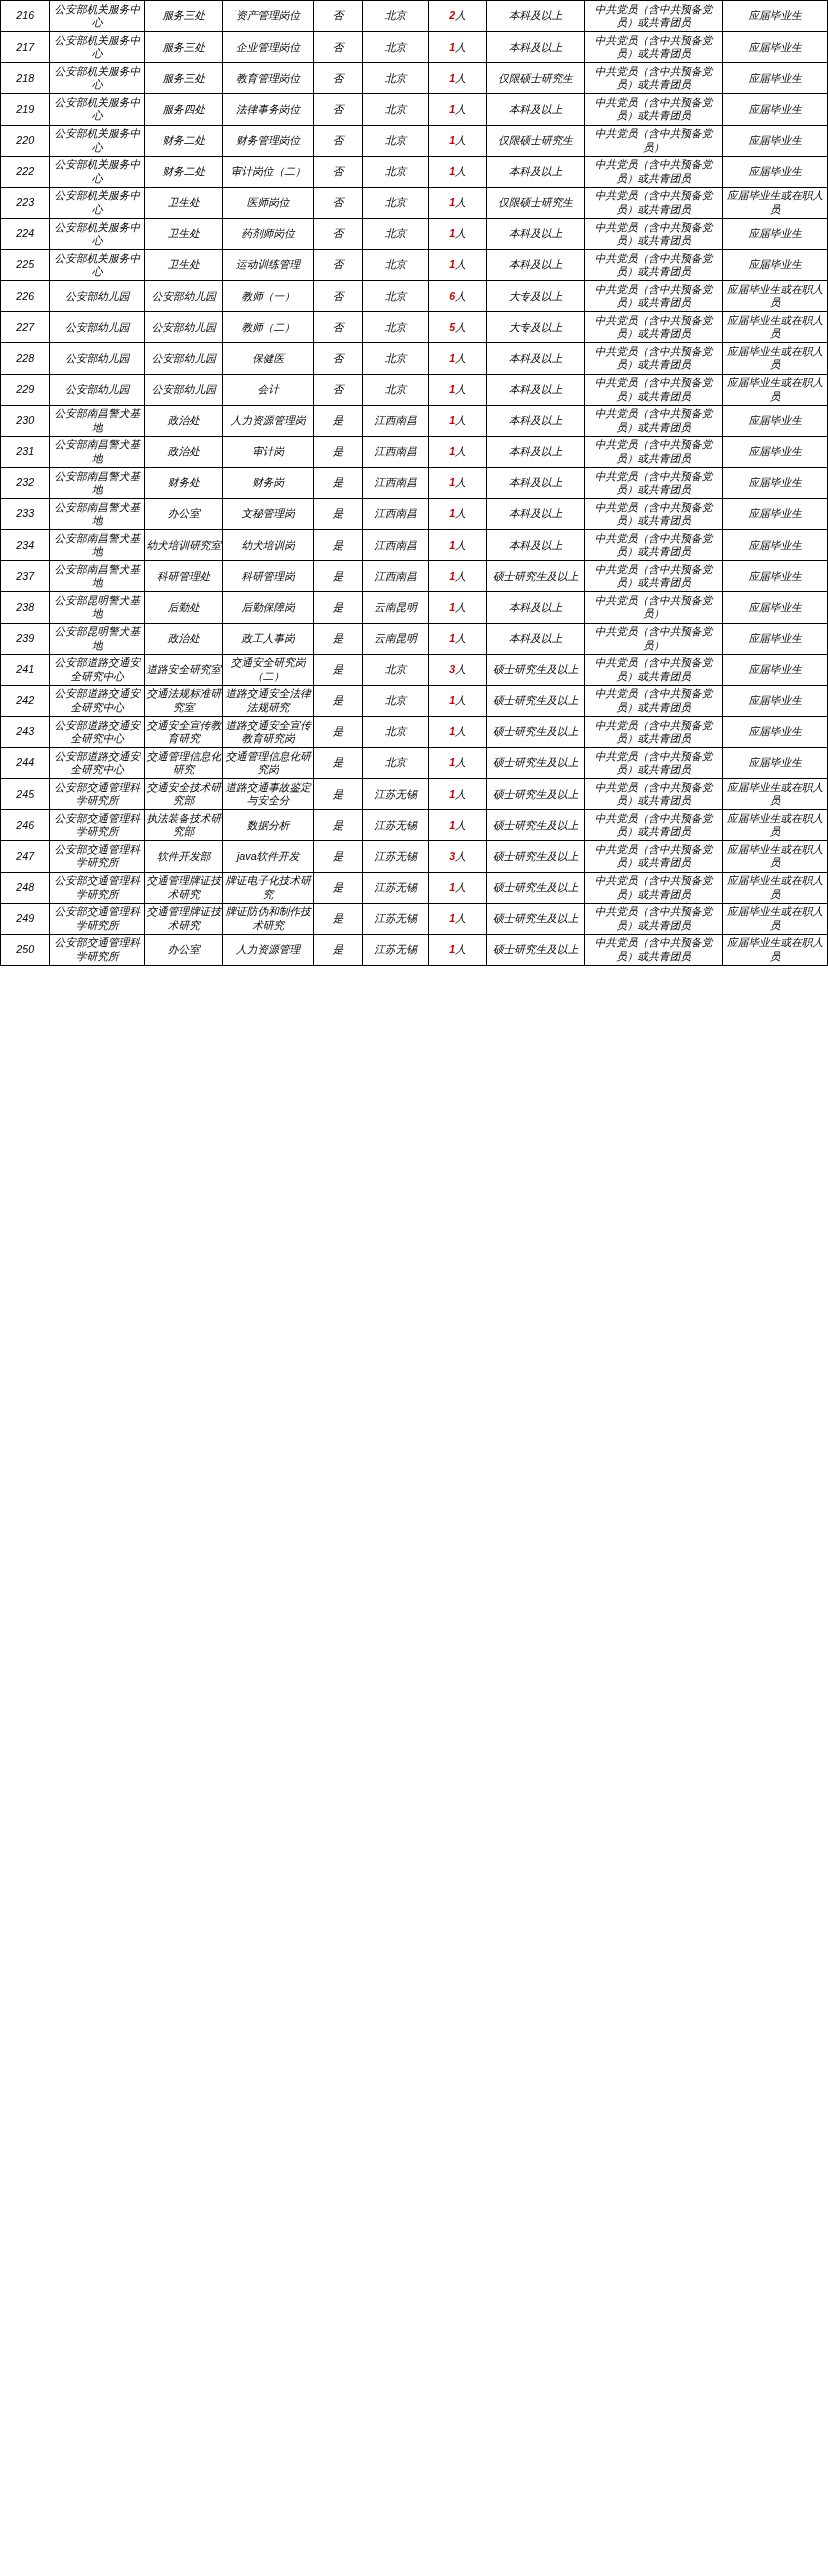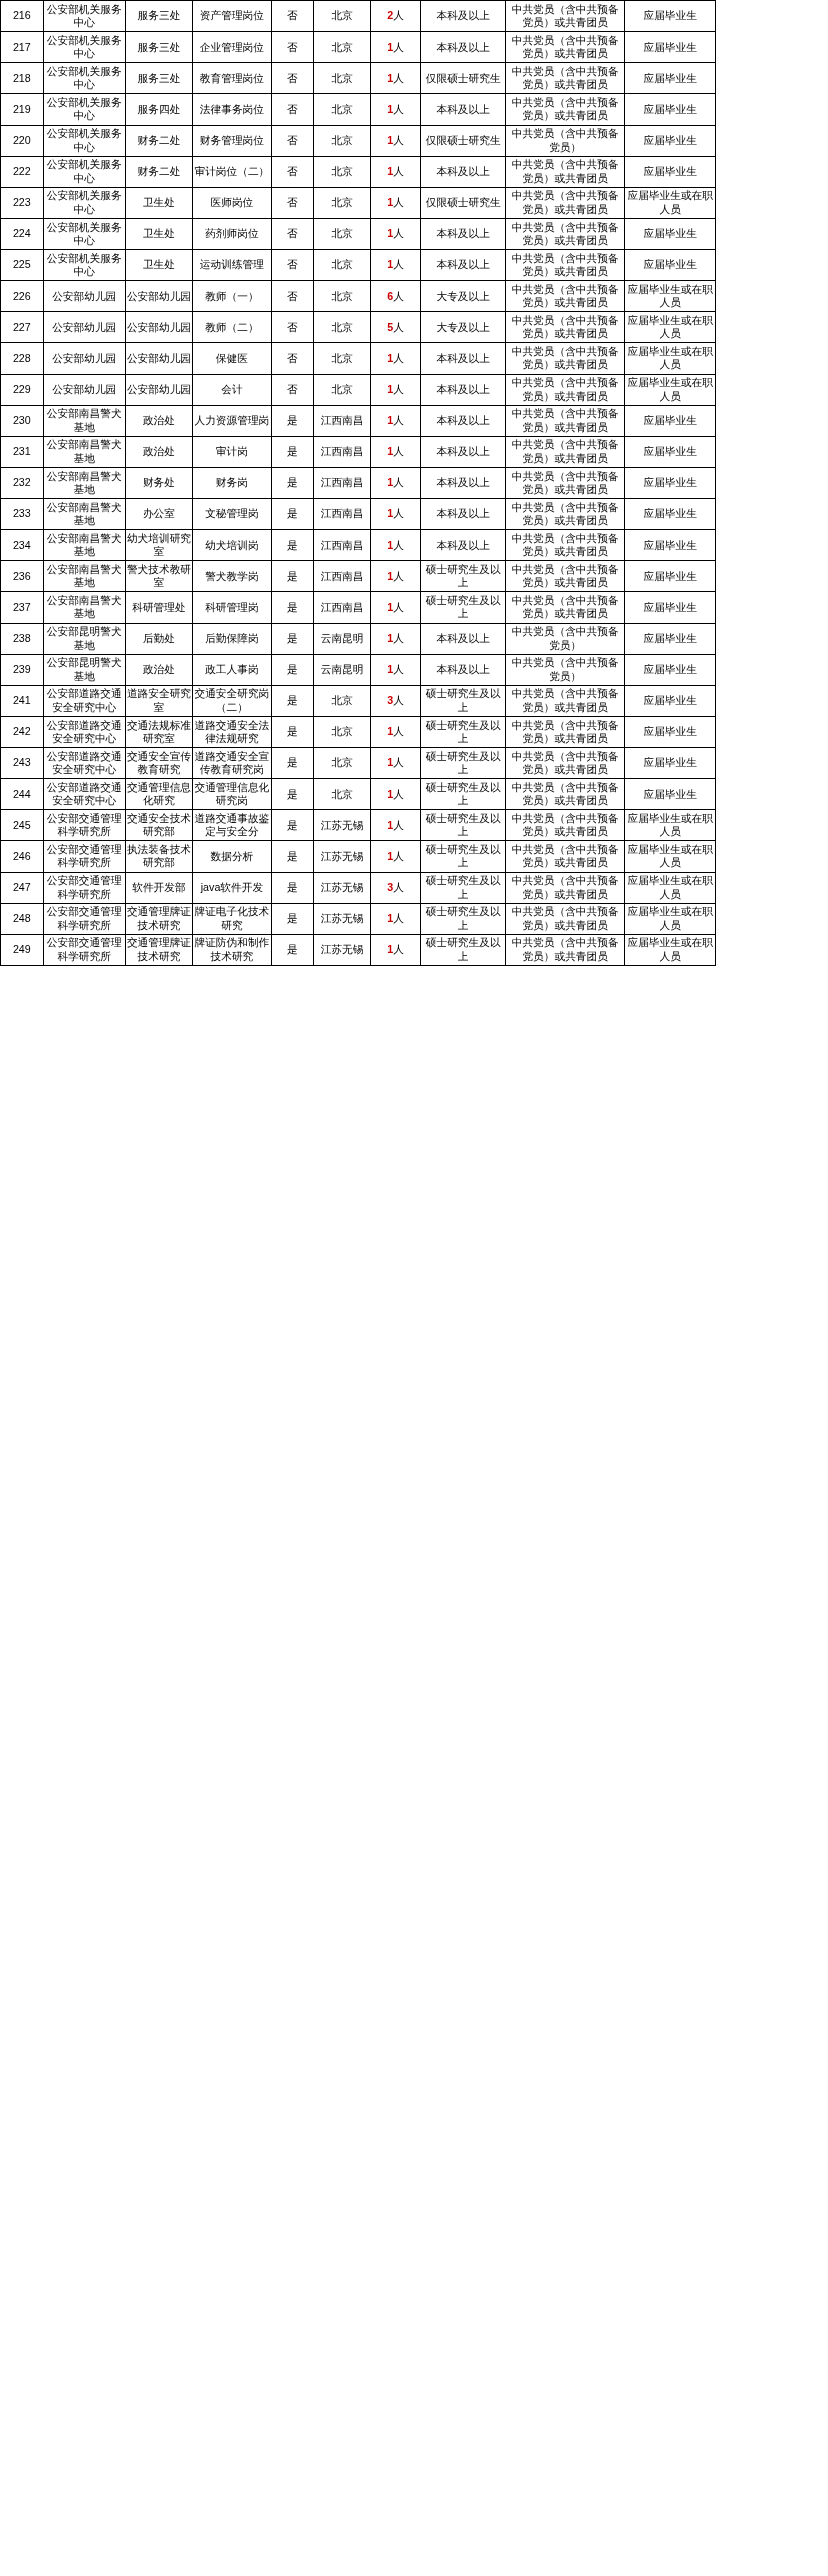--- a/index.html
+++ b/index.html
@@ -6,22 +6,23 @@
     margin: 0;
     padding: 0;
     background: #ffffff;
   }
   body {
     font-family: "Liberation Sans", "DejaVu Sans", sans-serif;
     width: 828px;
   }
   table.recruit {
     border-collapse: collapse;
-    width: 716px;
+    width: 828px;
     table-layout: fixed;
+    font-style: italic;
   }
   table.recruit td {
     border: 0.9px solid #000000;
     text-align: center;
     vertical-align: middle;
     font-size: 10.7px;
     line-height: 1.25;
     color: #000000;
     padding: 1.7px 0.9px;
     word-break: break-all;
@@ -254,32 +255,20 @@
         <td class="c-dept">幼犬培训研究室</td>
         <td class="c-post">幼犬培训岗</td>
         <td class="c-relax">是</td>
         <td class="c-place">江西南昌</td>
         <td class="c-count"><span class="count-num">1</span><span class="count-unit">人</span></td>
         <td class="c-edu">本科及以上</td>
         <td class="c-pol">中共党员（含中共预备党员）或共青团员</td>
         <td class="c-other">应届毕业生</td>
       </tr>
       <tr>
-        <td class="c-id">236</td>
-        <td class="c-org">公安部南昌警犬基地</td>
-        <td class="c-dept">警犬技术教研室</td>
-        <td class="c-post">警犬教学岗</td>
-        <td class="c-relax">是</td>
-        <td class="c-place">江西南昌</td>
-        <td class="c-count"><span class="count-num">1</span><span class="count-unit">人</span></td>
-        <td class="c-edu">硕士研究生及以上</td>
-        <td class="c-pol">中共党员（含中共预备党员）或共青团员</td>
-        <td class="c-other">应届毕业生</td>
-      </tr>
-      <tr>
         <td class="c-id">237</td>
         <td class="c-org">公安部南昌警犬基地</td>
         <td class="c-dept">科研管理处</td>
         <td class="c-post">科研管理岗</td>
         <td class="c-relax">是</td>
         <td class="c-place">江西南昌</td>
         <td class="c-count"><span class="count-num">1</span><span class="count-unit">人</span></td>
         <td class="c-edu">硕士研究生及以上</td>
         <td class="c-pol">中共党员（含中共预备党员）或共青团员</td>
         <td class="c-other">应届毕业生</td>
@@ -402,20 +391,32 @@
         <td class="c-count"><span class="count-num">1</span><span class="count-unit">人</span></td>
         <td class="c-edu">硕士研究生及以上</td>
         <td class="c-pol">中共党员（含中共预备党员）或共青团员</td>
         <td class="c-other">应届毕业生或在职人员</td>
       </tr>
       <tr>
         <td class="c-id">249</td>
         <td class="c-org">公安部交通管理科学研究所</td>
         <td class="c-dept">交通管理牌证技术研究</td>
         <td class="c-post">牌证防伪和制作技术研究</td>
+        <td class="c-relax">是</td>
+        <td class="c-place">江苏无锡</td>
+        <td class="c-count"><span class="count-num">1</span><span class="count-unit">人</span></td>
+        <td class="c-edu">硕士研究生及以上</td>
+        <td class="c-pol">中共党员（含中共预备党员）或共青团员</td>
+        <td class="c-other">应届毕业生或在职人员</td>
+      </tr>
+      <tr>
+        <td class="c-id">250</td>
+        <td class="c-org">公安部交通管理科学研究所</td>
+        <td class="c-dept">办公室</td>
+        <td class="c-post">人力资源管理</td>
         <td class="c-relax">是</td>
         <td class="c-place">江苏无锡</td>
         <td class="c-count"><span class="count-num">1</span><span class="count-unit">人</span></td>
         <td class="c-edu">硕士研究生及以上</td>
         <td class="c-pol">中共党员（含中共预备党员）或共青团员</td>
         <td class="c-other">应届毕业生或在职人员</td>
       </tr>
     </tbody>
 </table>
 

